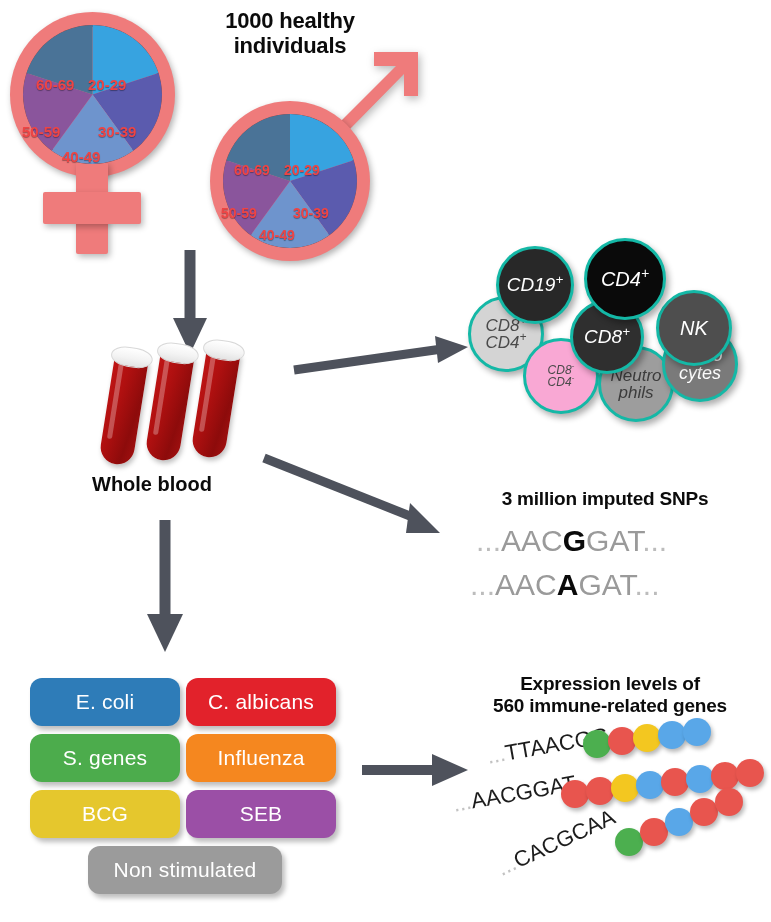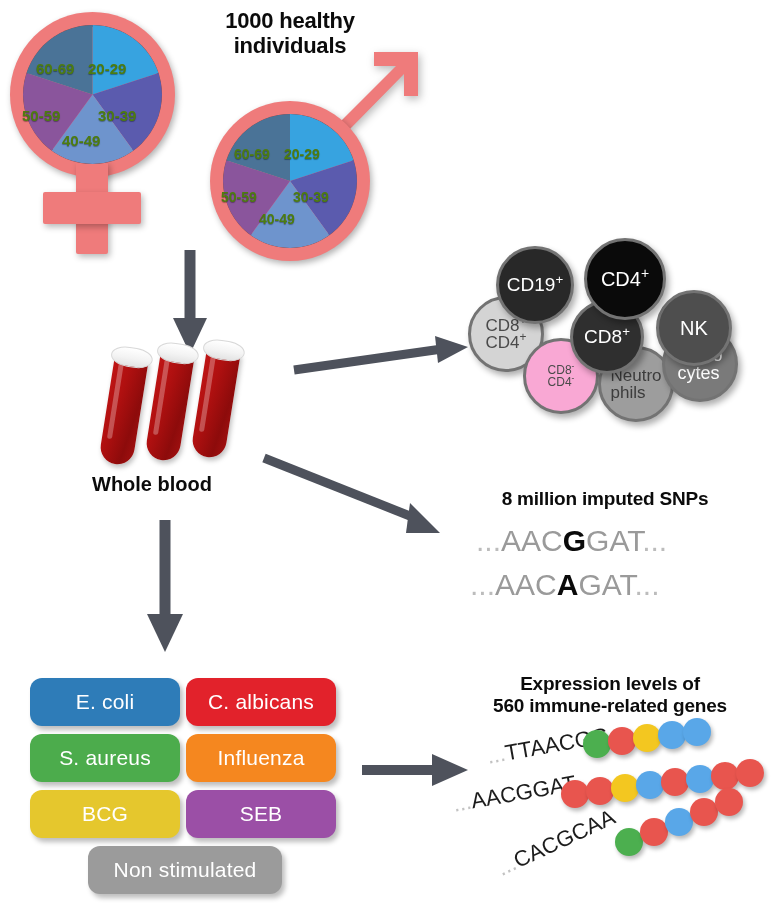--- a/index.html
+++ b/index.html
@@ -69,24 +69,25 @@
   }
   .pie-holder {
     position: absolute;
     border-radius: 50%;
     overflow: hidden;
     box-shadow: inset 0 0 0 2px rgba(40,40,50,0.55);
   }
   .pie-svg { display:block; }
   .pie-label {
     position: absolute;
-    color: #4d7c0f;
+    color: #ef4444;
     font-weight: bold;
     text-shadow: 0 1px 1px rgba(0,0,0,0.35);
     white-space: nowrap;
+    margin-top: 16px;
   }
 
   
   #female { left: 10px; top: 12px; width: 190px; height: 248px; }
   #female .sym-ring { left: 0; top: 0; width: 165px; height: 165px; }
   #female .sym-stem { left: 66px; top: 150px; width: 32px; height: 92px; border-radius: 2px; box-shadow: 2px 3px 6px rgba(0,0,0,0.28); }
   #female .sym-cross { left: 33px; top: 180px; width: 98px; height: 32px; border-radius: 2px; box-shadow: 2px 3px 6px rgba(0,0,0,0.28); }
   #female .pie-holder { left: 13px; top: 13px; width: 139px; height: 139px; }
   #female .pie-label { font-size: 15px; }
 
@@ -133,28 +134,29 @@
 
   
   .arrow-svg { position: absolute; overflow: visible; }
 
   
   #immune-cluster { left: 468px; top: 238px; width: 300px; height: 190px; }
   .cell {
     position: absolute;
     border-radius: 50%;
     box-sizing: border-box;
-    border: 3px solid #737373;
+    border: 3px solid #14b8a6;
     display: flex;
     align-items: center;
     justify-content: center;
-    text-align: left;
+    text-align: center;
     font-weight: normal;
     line-height: 1.02;
     box-shadow: 3px 4px 6px rgba(0,0,0,0.32);
+    font-style: italic;
   }
   .cell span.cell-txt { display: block; padding: 0 2px; }
   .sup { font-size: 0.7em; vertical-align: super; line-height: 0; }
 
   
   #snp-block { left: 470px; top: 524px; width: 280px; height: 90px; }
   .snp-line {
     position: absolute;
     font-size: 30px;
     font-family: "Liberation Sans", sans-serif;
@@ -316,35 +318,35 @@
         <span class="cell-txt">CD8<span class="sup">-</span><br>CD4<span class="sup">-</span></span>
       </div>
       <div class="cell" style="left: 130px; top: 108px; width: 76px; height: 76px; background: rgb(157, 157, 157); color: rgb(60, 60, 60); font-size: 17px; z-index: 11;">
         <span class="cell-txt">Neutro<br>phils</span>
       </div>
       <div class="cell" style="left: 194px; top: 88px; width: 76px; height: 76px; background: rgb(122, 122, 122); color: rgb(255, 255, 255); font-size: 18px; z-index: 12;">
         <span class="cell-txt">Mono<br>cytes</span>
       </div>
     </div>
 
-  <div class="heading abs" id="title-snps">8 million imputed SNPs</div>
+  <div class="heading abs" id="title-snps">3 million imputed SNPs</div>
   <div class="abs" id="snp-block">
       <div class="snp-line" style="left: 6px; top: 0px;"><span class="snp-dim">...</span><span class="snp-mid">AAC</span><span class="snp-hi">G</span><span class="snp-mid">GAT</span><span class="snp-dim">...</span></div>
       <div class="snp-line" style="left: 0px; top: 44px;"><span class="snp-dim">...</span><span class="snp-mid">AAC</span><span class="snp-hi">A</span><span class="snp-mid">GAT</span><span class="snp-dim">...</span></div>
     </div>
 
   <div class="abs" id="stim-grid">
       <div class="stim-box" style="left: 0px; top: 0px; width: 150px; height: 48px; background: rgb(46, 124, 184);">
         <span>E. coli</span>
       </div>
       <div class="stim-box" style="left: 156px; top: 0px; width: 150px; height: 48px; background: rgb(226, 34, 43);">
         <span>C. albicans</span>
       </div>
       <div class="stim-box" style="left: 0px; top: 56px; width: 150px; height: 48px; background: rgb(76, 172, 76);">
-        <span>S. aureus</span>
+        <span>S. genes</span>
       </div>
       <div class="stim-box" style="left: 156px; top: 56px; width: 150px; height: 48px; background: rgb(245, 135, 31);">
         <span>Influenza</span>
       </div>
       <div class="stim-box" style="left: 0px; top: 112px; width: 150px; height: 48px; background: rgb(229, 199, 45);">
         <span>BCG</span>
       </div>
       <div class="stim-box" style="left: 156px; top: 112px; width: 150px; height: 48px; background: rgb(155, 79, 166);">
         <span>SEB</span>
       </div>

